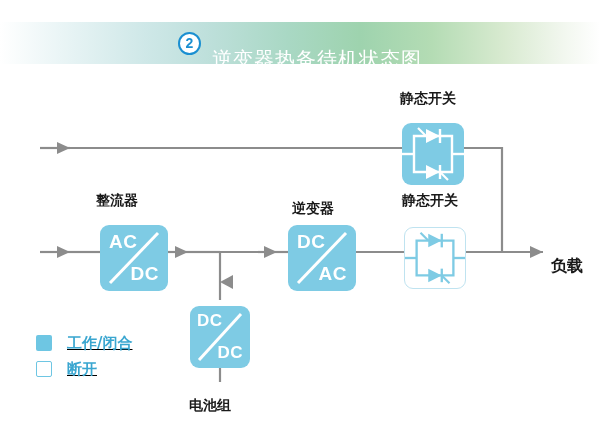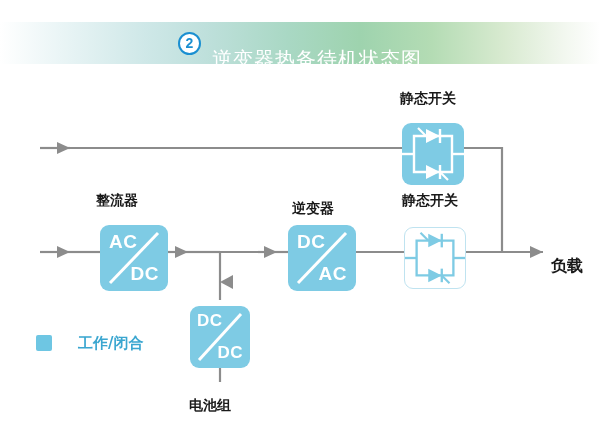--- a/index.html
+++ b/index.html
@@ -131,22 +131,23 @@
 
   
   #legend {
     position: absolute;
     left: 36px;
     top: 330px;
   }
   .legend-row {
     display: flex;
     align-items: center;
-    gap: 26px;
+    gap: 15px;
     height: 26px;
+    text-decoration: underline;
   }
   .legend-swatch {
     width: 16px;
     height: 16px;
     box-sizing: border-box;
     border-radius: 2px;
   }
   .legend-swatch.filled {
     background: #6ec6e3;
   }
@@ -287,15 +288,19 @@
   </div>
   <div class="caption" style="left:189px; top:397px;">电池组</div>
 
   <div class="caption load" style="left:551px; top:242px;margin-top:14px;">负载</div>
 
   <div id="legend">
     <div class="legend-row">
       <div class="legend-swatch filled"></div>
       <div class="legend-label">工作/闭合</div>
     </div>
+    <div class="legend-row">
+      <div class="legend-swatch outline"></div>
+      <div class="legend-label">断开</div>
+    </div>
   </div>
 
 </div>
 
 </body></html>

